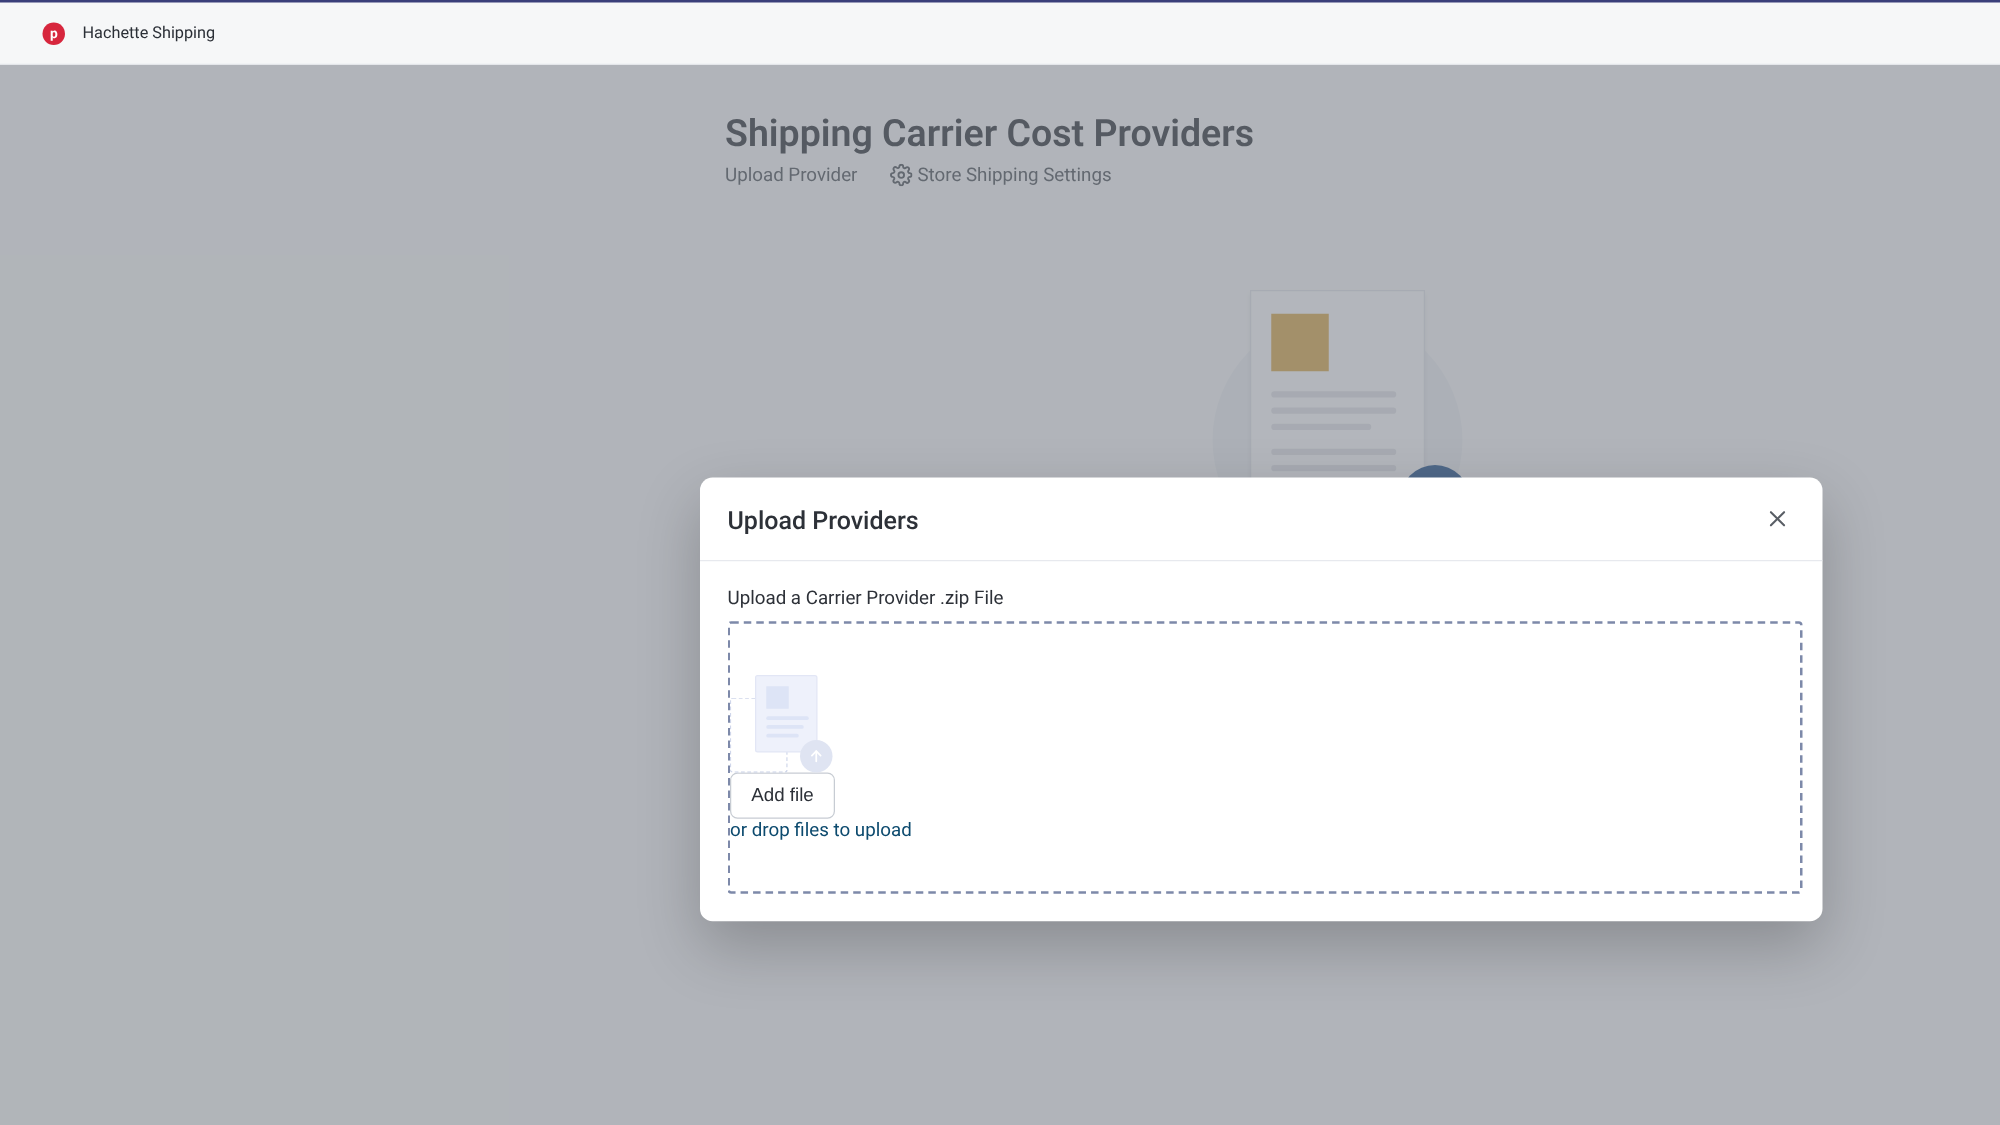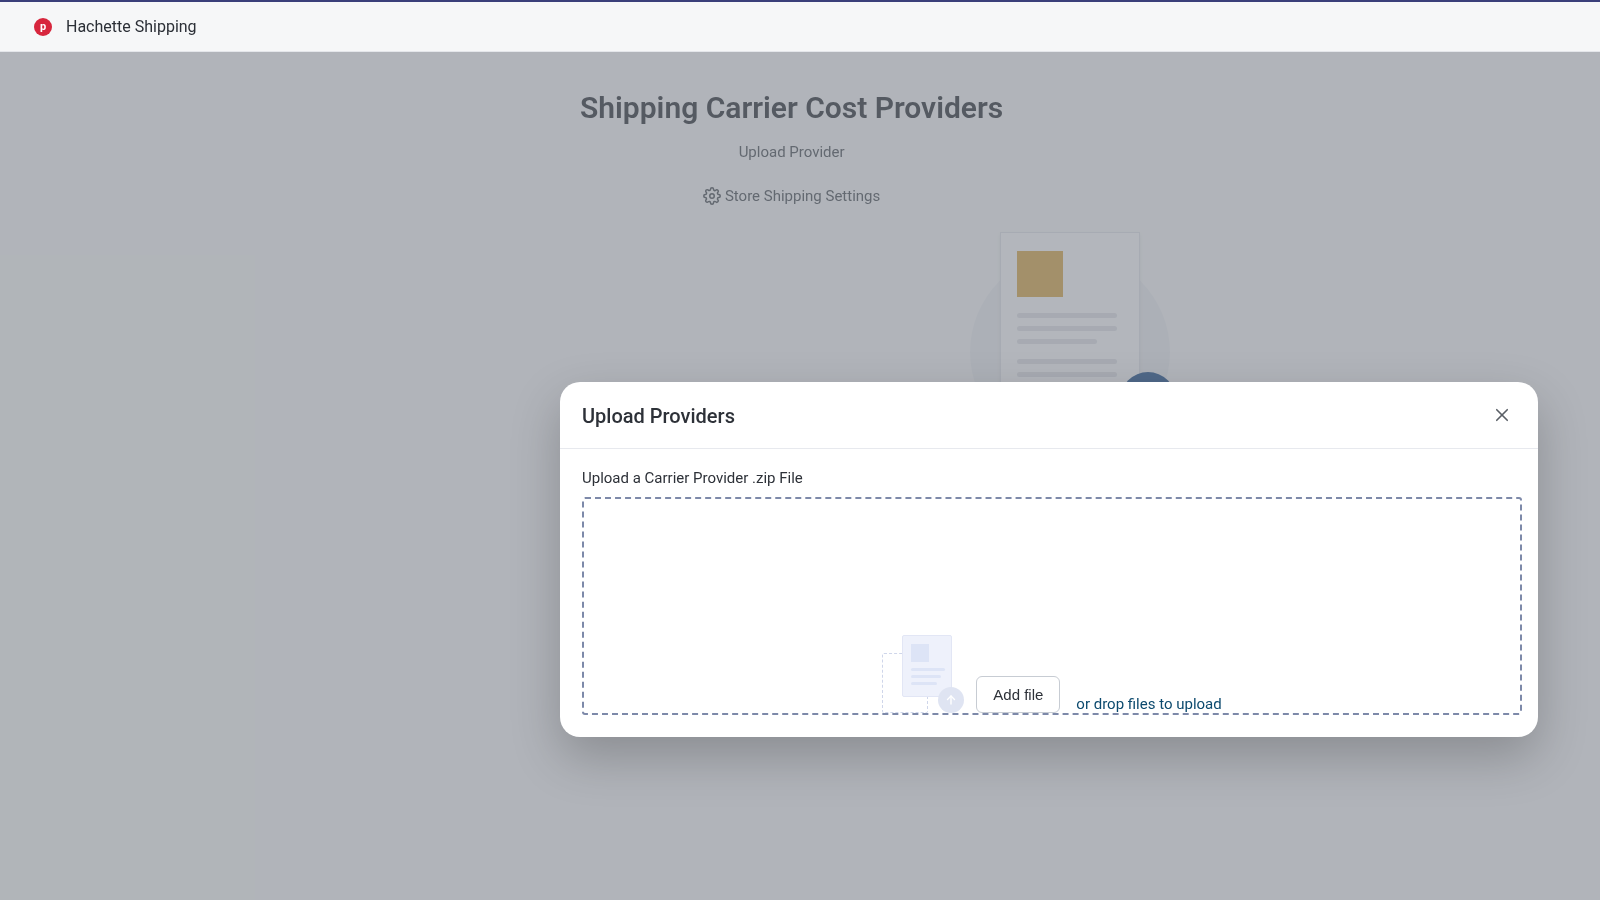--- a/index.html
+++ b/index.html
@@ -21,47 +21,46 @@
     border-radius: 50%;
     background: #d7263d;
     color: #fff;
     font-size: 11px;
     font-weight: 700;
     display: inline-flex;
     align-items: center;
     justify-content: center;
     margin-right: 14px;
   }
-  .appbar .brand-name { font-size: 16px; color: #2b2f36; }
+  .appbar .brand-name { font-size: 13px; color: #2b2f36; }
 
   
   .content {
     position: relative;
     width: 100%;
     height: calc(100% - 52px);
   }
 
   .page-header {
     position: absolute;
     left: 580px;
     top: 38px;
   }
   .page-title {
     font-size: 30px;
     font-weight: 650;
     color: #2b2f36;
-    margin-bottom: 18px;
+    margin-bottom: 6px;
   }
   .page-actions {
     display: flex;
     align-items: center;
     gap: 26px;
     color: #4b5057;
     font-size: 15px;
-    flex-direction: column;
   }
   .page-actions .settings-icon { width: 18px; height: 18px; }
 
   
   .bg-empty {
     position: absolute;
     left: 960px;
     top: 180px;
     width: 220px;
     height: 220px;
@@ -105,23 +104,23 @@
   
   .overlay {
     position: absolute;
     inset: 0;
     background: rgba(120,126,134,.55);
   }
   .modal {
     position: absolute;
     left: 560px;
     top: 330px;
-    width: 978px;
+    width: 898px;
     background: #fff;
-    border-radius: 20px;
+    border-radius: 10px;
     box-shadow: 0 20px 50px rgba(0,0,0,.22);
     overflow: hidden;
   }
   .modal-header {
     display: flex;
     align-items: center;
     justify-content: space-between;
     padding: 20px 22px 18px 22px;
     border-bottom: 1px solid #e7e9ee;
   }
@@ -136,24 +135,23 @@
   }
 
   .modal-body { padding: 20px 16px 22px 22px; }
   .field-label { font-size: 15px; color: #2d3138; margin-bottom: 10px; }
 
   .dropzone {
     border: 2px dashed #7d89a9;
     border-radius: 3px;
     height: 218px;
     display: flex;
-    flex-direction: row;
-    align-items: flex-end;
+    flex-direction: column;
+    align-items: flex-start;
     justify-content: center;
-    gap: 16px;
   }
 
   .dz-illust { position: relative; width: 78px; height: 78px; }
   .dz-illust .dashed {
     position: absolute;
     left: 0; top: 18px;
     width: 46px; height: 60px;
     border: 1px dashed #cfd6ea;
     border-radius: 2px;
     background: #fff;

